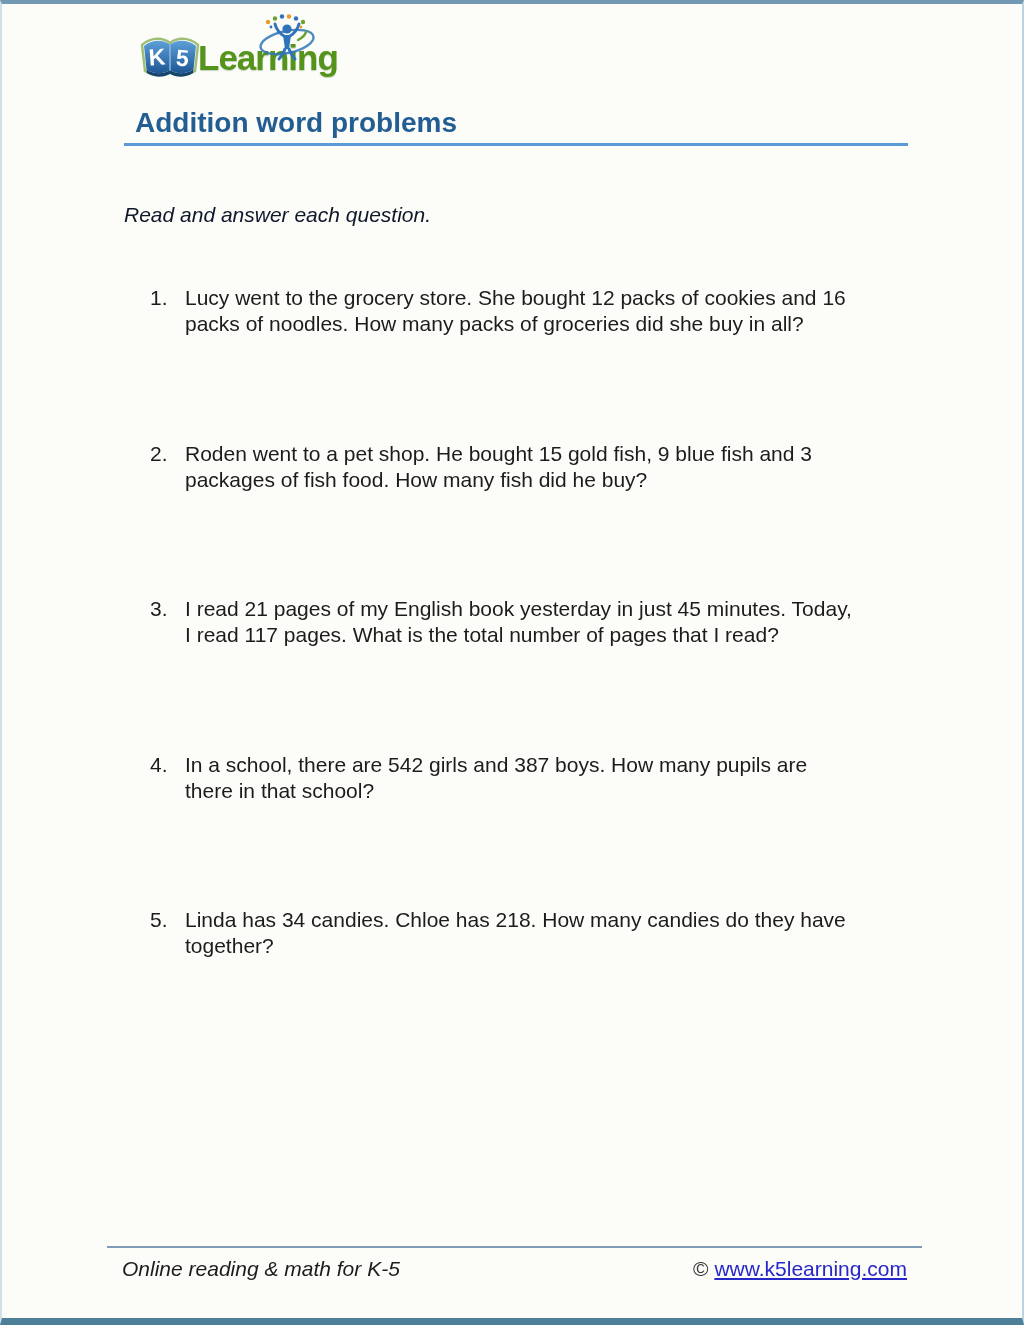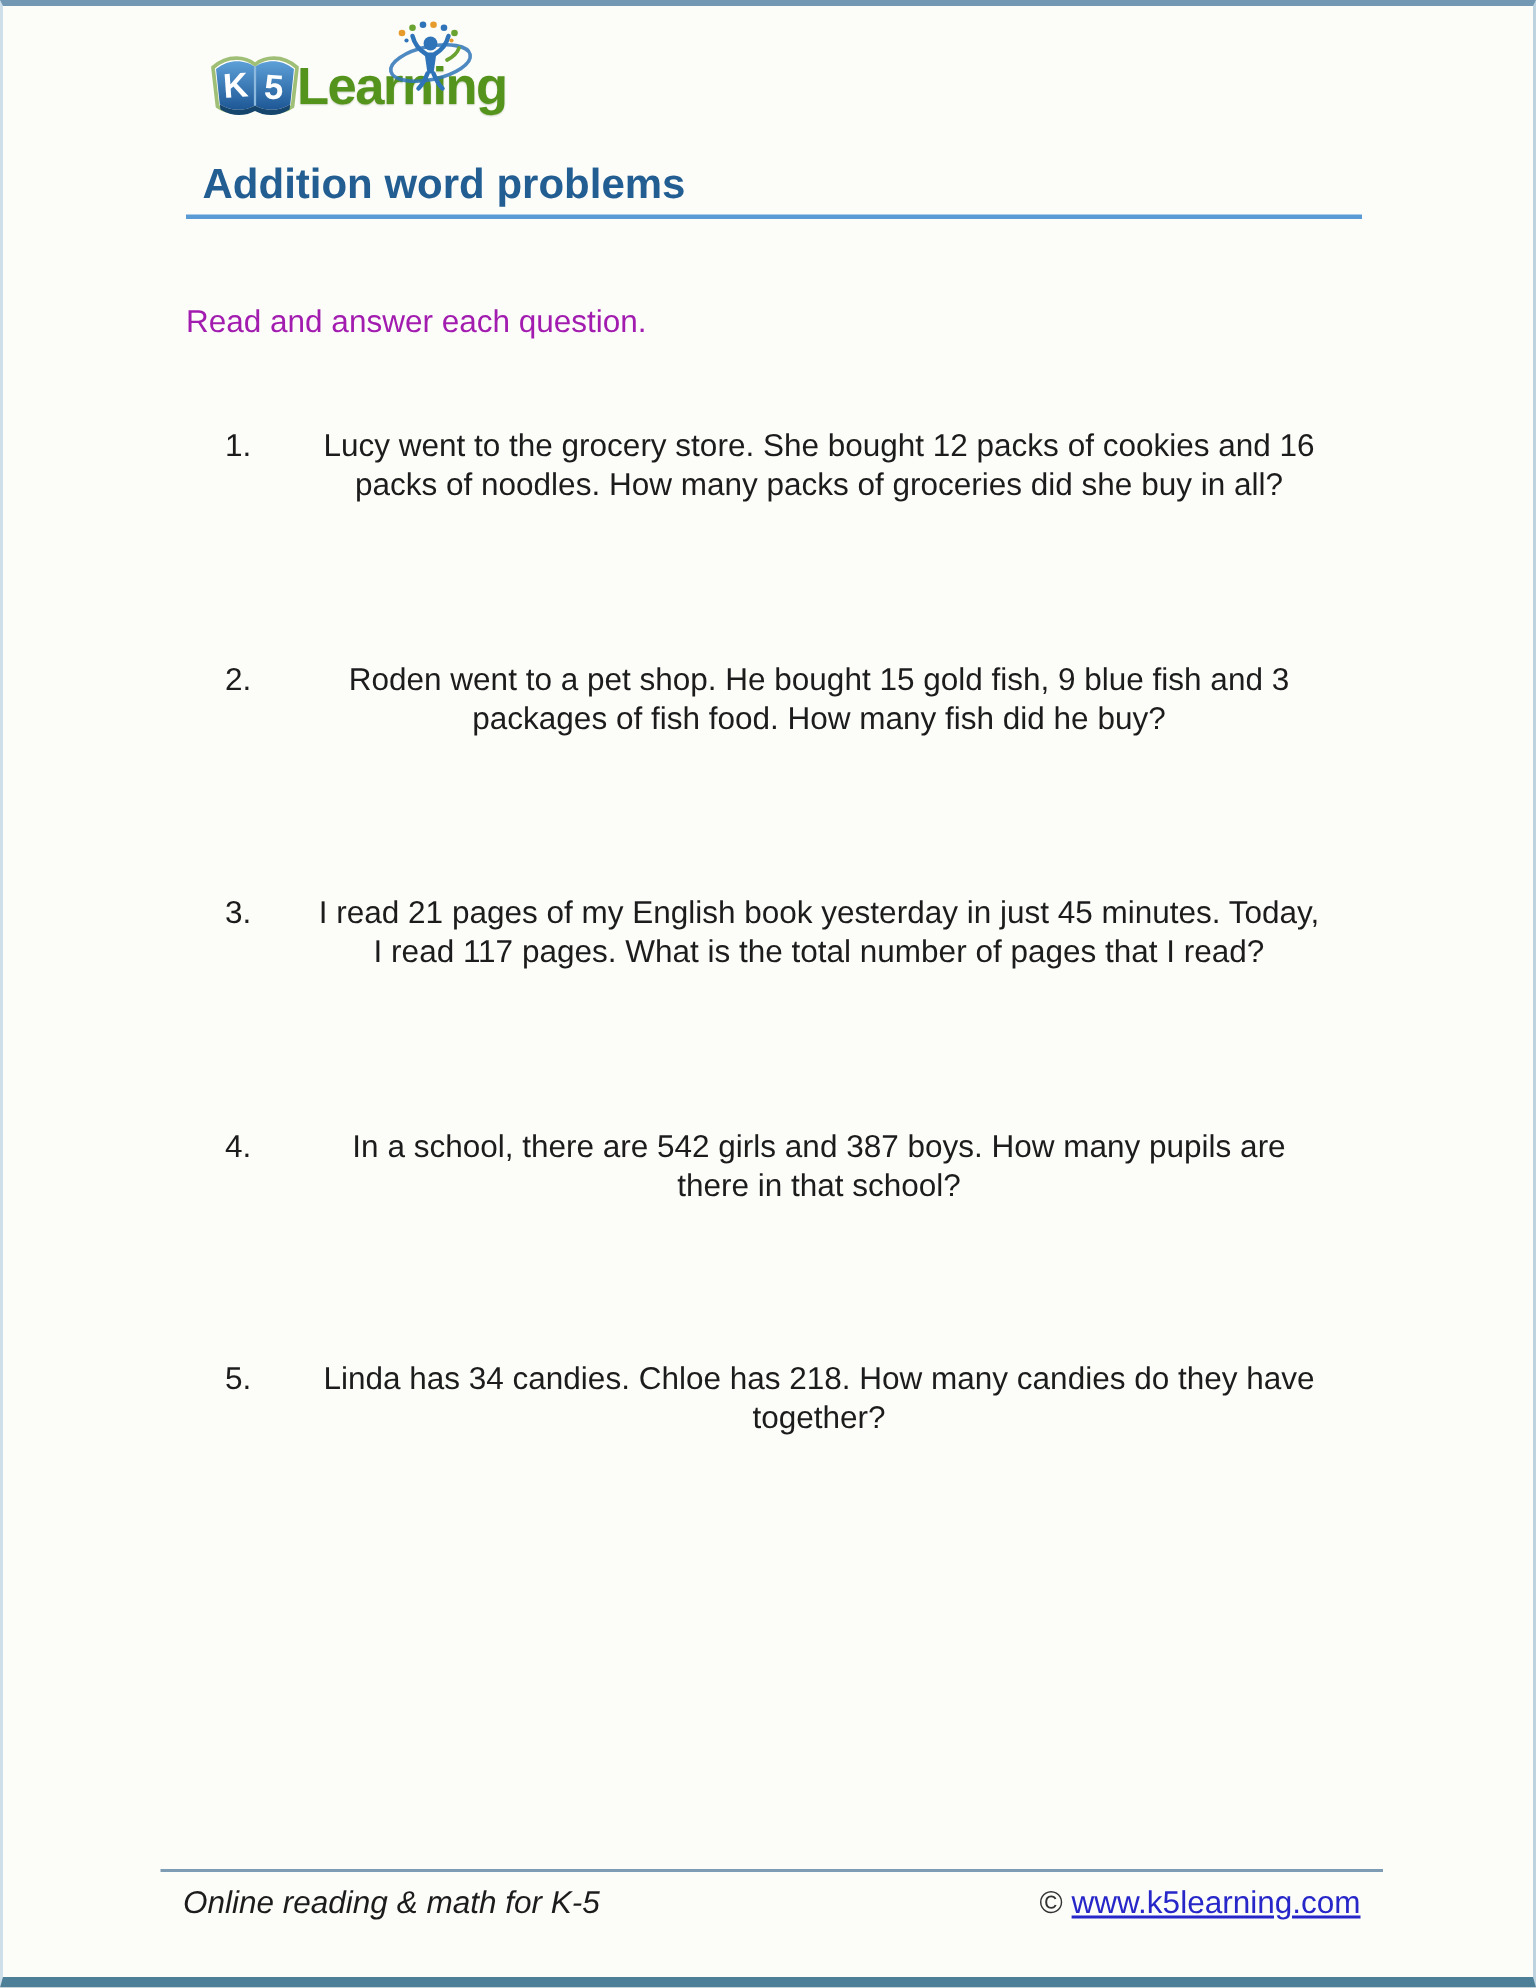--- a/index.html
+++ b/index.html
@@ -39,33 +39,33 @@
   .title-rule {
     position: absolute; left: 122px; top: 139px;
     width: 784px; height: 3px; background: #5b9bd5;
   }
   .subtitle {
     position: absolute; left: 122px; top: 153px;
     font-size: 21px; font-style: italic; color: #2e74b5;
   }
   .instruction {
     position: absolute; left: 122px; top: 199px;
-    font-size: 21px; color: #a21caf;
+    font-size: 21px; font-style: italic; color: #0f172a;
   }
 
   
   .question {
     position: absolute; left: 148px;
     display: flex; align-items: flex-start;
     font-size: 21px; line-height: 26px; color: #1c1c1c;
   }
   .q1 { top: 281px; } .q2 { top: 437px; } .q3 { top: 592px; }
   .q4 { top: 748px; } .q5 { top: 903px; }
   .qnum { width: 35px; flex: 0 0 35px; }
-  .qtext { width: 722px; white-space: pre-line; text-align: center; }
+  .qtext { width: 722px; white-space: pre-line; }
 
   
   .footer-rule {
     position: absolute; left: 105px; top: 1242px;
     width: 815px; height: 2px; background: #7e9cb4;
   }
   .footer-row {
     position: absolute; left: 105px; top: 1253px; width: 815px;
     display: flex; justify-content: space-between; align-items: baseline;
     padding: 0 15px;

